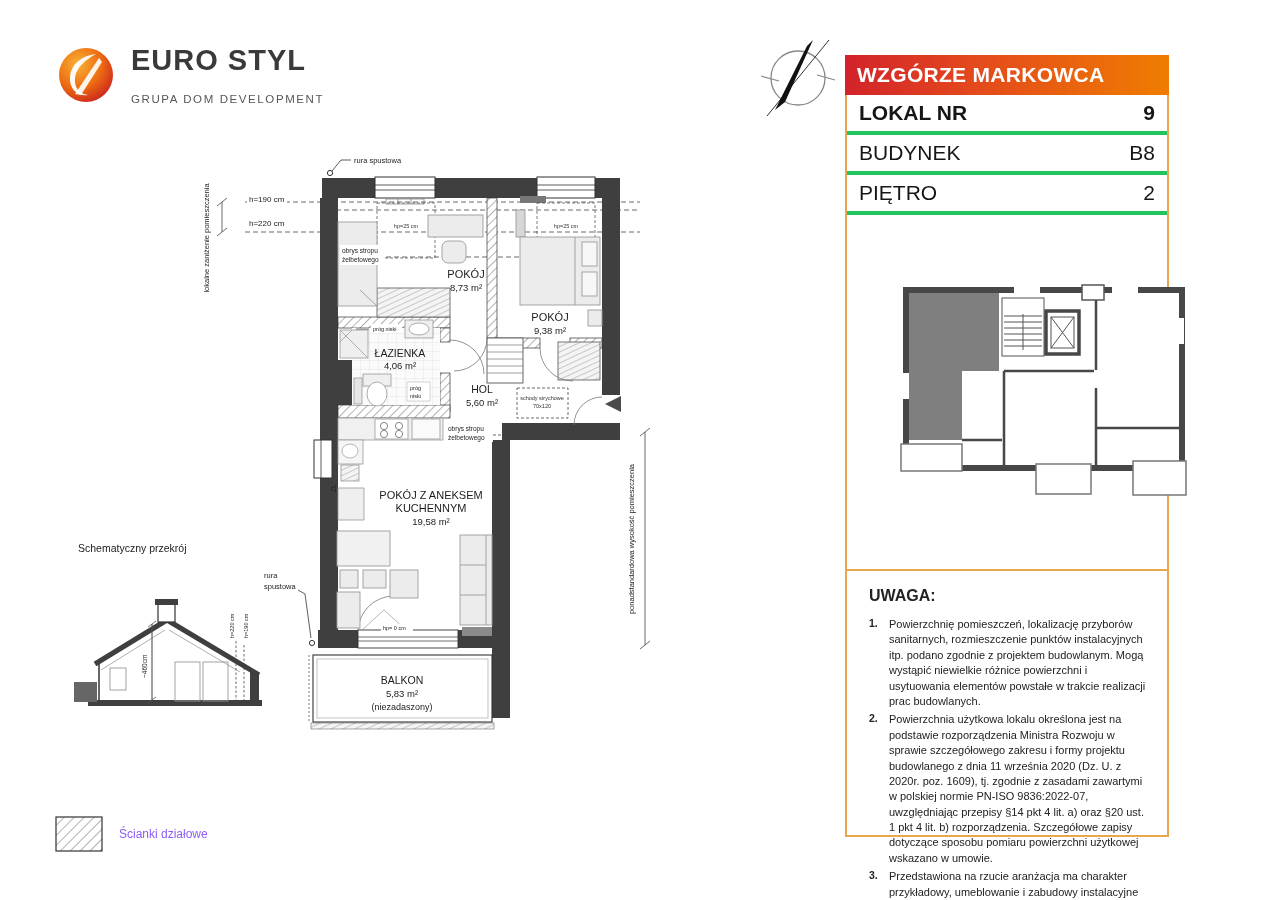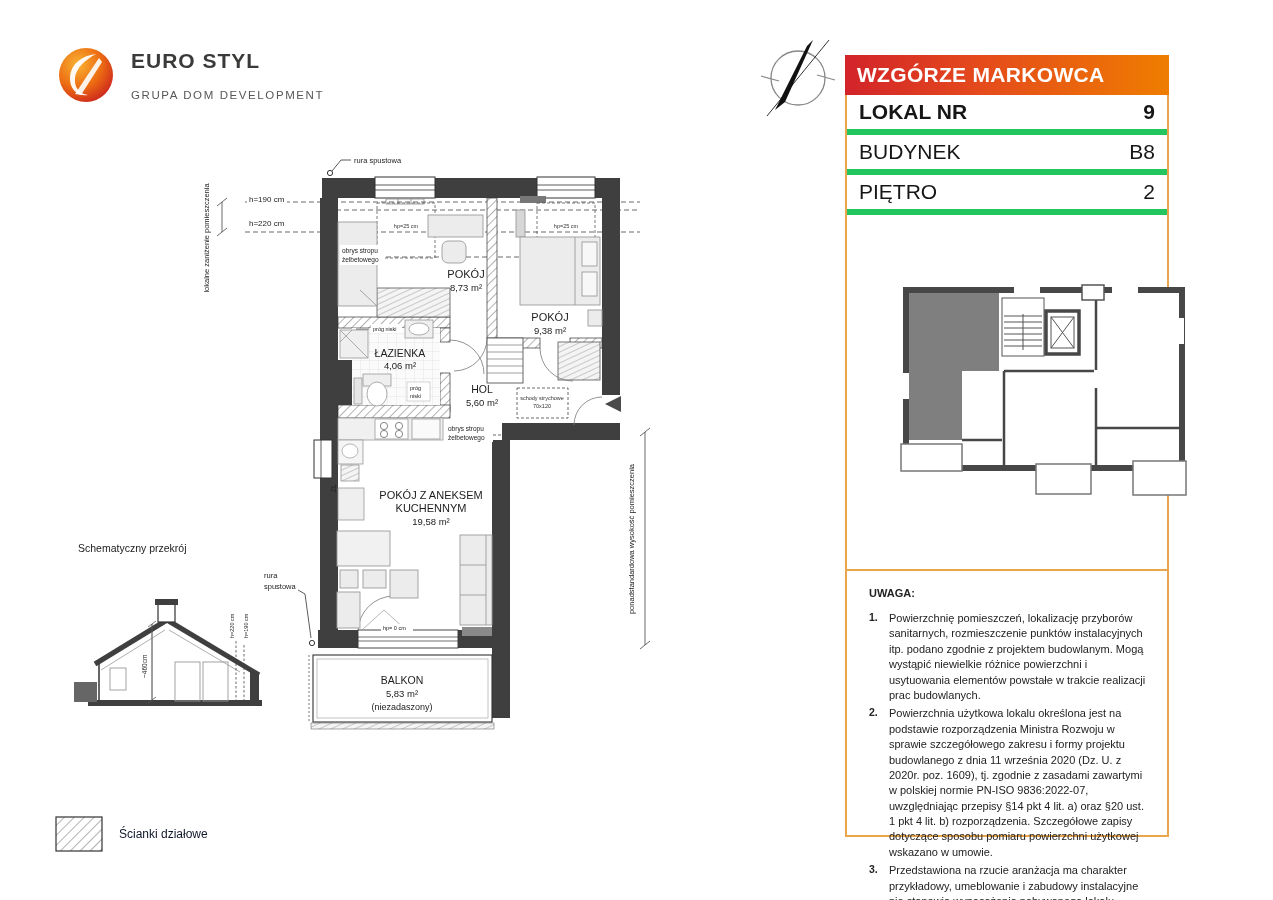--- a/index.html
+++ b/index.html
@@ -4,45 +4,45 @@
 <style>
   * { margin:0; padding:0; box-sizing:border-box; }
   html,body { background:#ffffff; }
   body { font-family:"Liberation Sans", sans-serif; }
   #page { position:relative; width:1273px; height:900px; background:#fff; overflow:hidden; }
 
   
   .logo { position:absolute; left:55px; top:42px; width:290px; height:66px; display:flex; align-items:center; }
   .logo-mark { width:62px; height:62px; }
   .logo-text { margin-left:14px; }
-  .logo-title { font-size:21px; font-weight:700; letter-spacing:1px; color:#3a3a39; line-height:1; }
+  .logo-title { font-size:29px; font-weight:700; letter-spacing:1px; color:#3a3a39; line-height:1; }
   .logo-sub { font-size:11.5px; letter-spacing:1.6px; color:#575756; margin-top:18px; }
 
   
   .panel { position:absolute; left:845px; top:55px; width:324px; }
   .panel-header { height:40px; line-height:40px; padding-left:12px;
       background:linear-gradient(90deg,#d2232a 0%,#e4491c 40%,#ef7d00 100%);
       color:#fff; font-weight:700; font-size:21px; letter-spacing:0.3px; }
   .panel-body { border-left:2px solid #eaa64c; border-right:2px solid #eaa64c; border-bottom:2px solid #eaa64c; }
   .prow { height:40px; display:flex; align-items:center; justify-content:space-between;
-      padding:6px 12px; font-size:21px; color:#161616; border-bottom:6px solid #22c55e; }
+      padding:6px 12px; font-size:21px; color:#161616; border-bottom:4px solid #22c55e; }
   .prow.bold { font-weight:700; }
   .panel-map { position:relative; height:356px; border-bottom:2px solid #eaa64c; }
   .panel-notes { padding:16px 20px 0 22px; height:264px; color:#222; }
-  .notes-title { font-size:11px; font-weight:700; margin-bottom:12px; }
+  .notes-title { font-size:16px; font-weight:700; margin-bottom:12px; }
   .note { display:flex; margin-bottom:3px; }
   .note-n { width:20px; flex:0 0 20px; font-size:10.5px; font-weight:700; }
   .note-t { font-size:11px; line-height:1.4; }
 
   svg text { font-family:"Liberation Sans", sans-serif; }
   .abs { position:absolute; }
 
   
   .legend { position:absolute; left:55px; top:816px; display:flex; align-items:center; }
-  .legend-label { margin-left:16px; font-size:12px; color:#0f172a; }
+  .legend-label { margin-left:16px; font-size:12px; color:#8b5cf6; }
 </style>
 </head>
 <body>
 
 <div id="page">
 
   <div class="logo">
     <svg class="logo-mark" viewBox="0 0 62 62">
       <defs>
         <radialGradient id="lg" cx="35%" cy="30%" r="80%">

